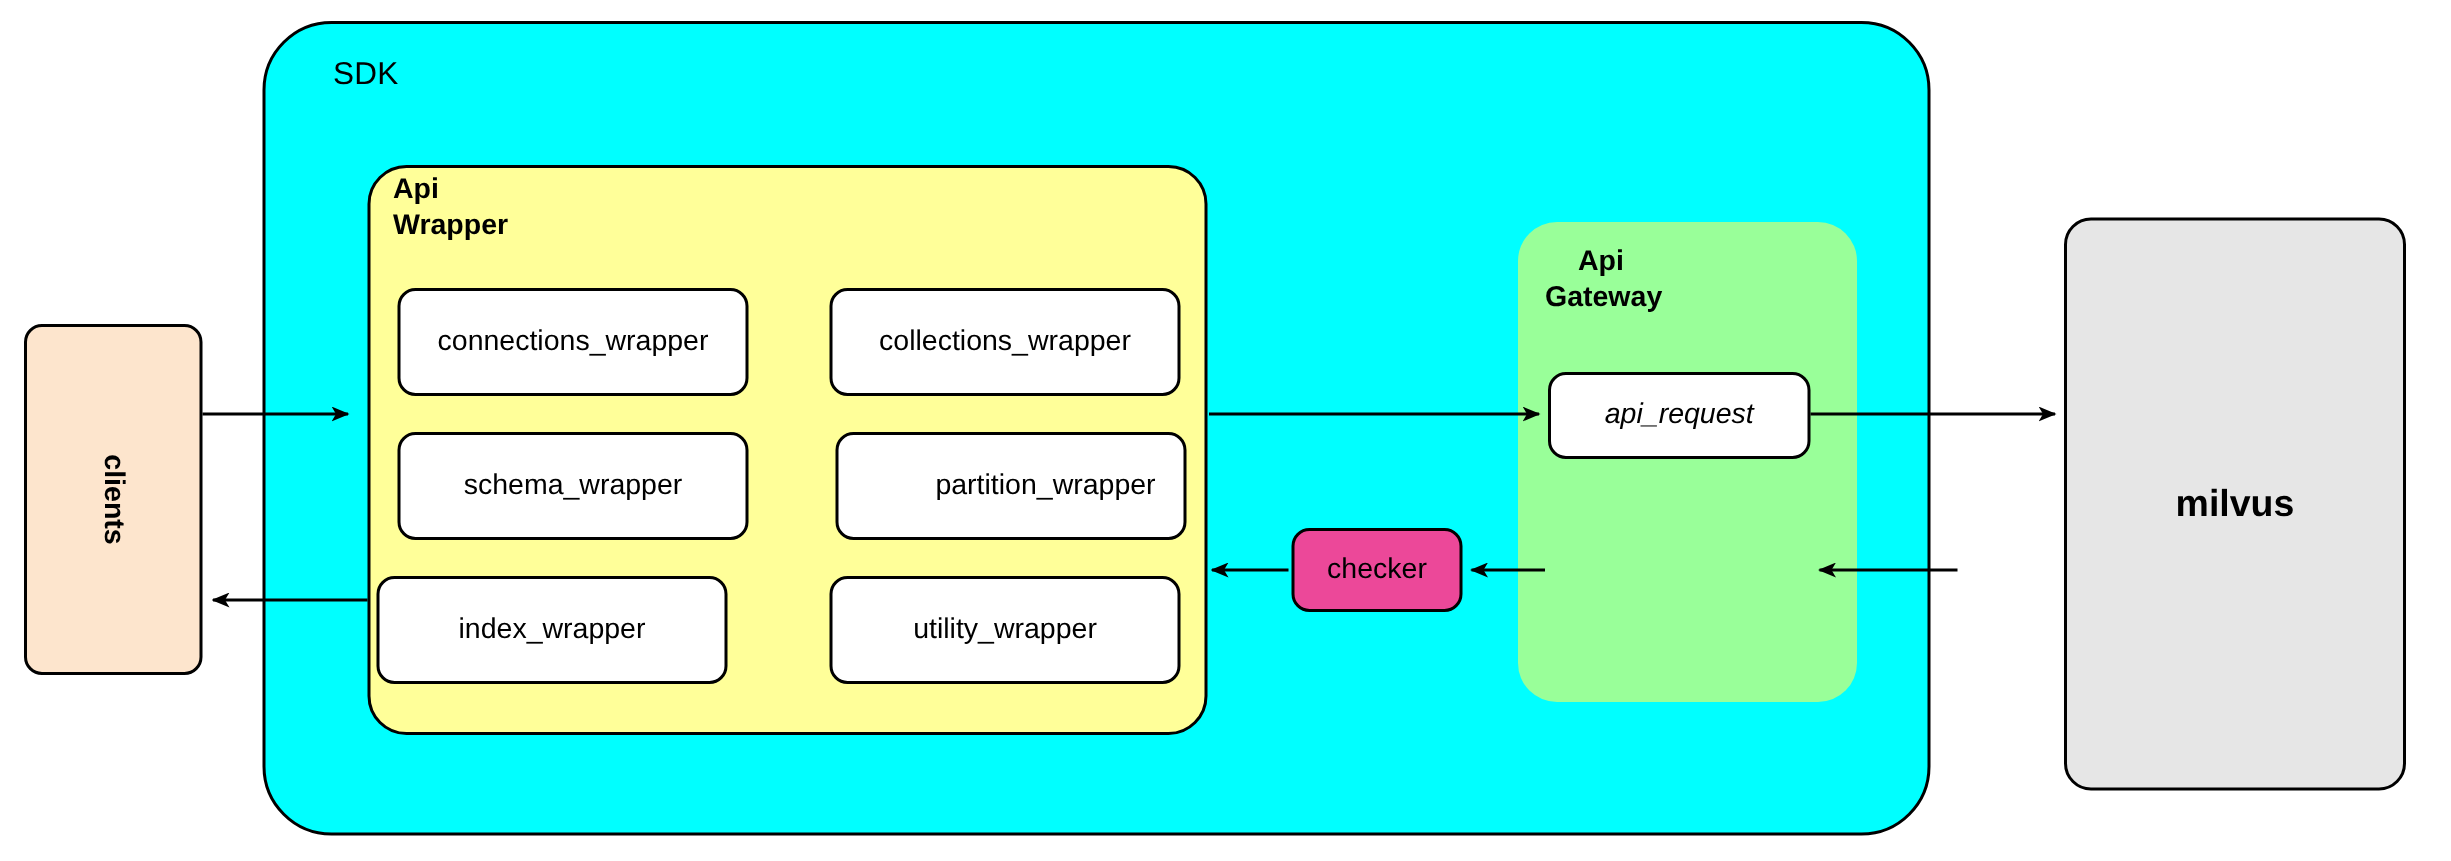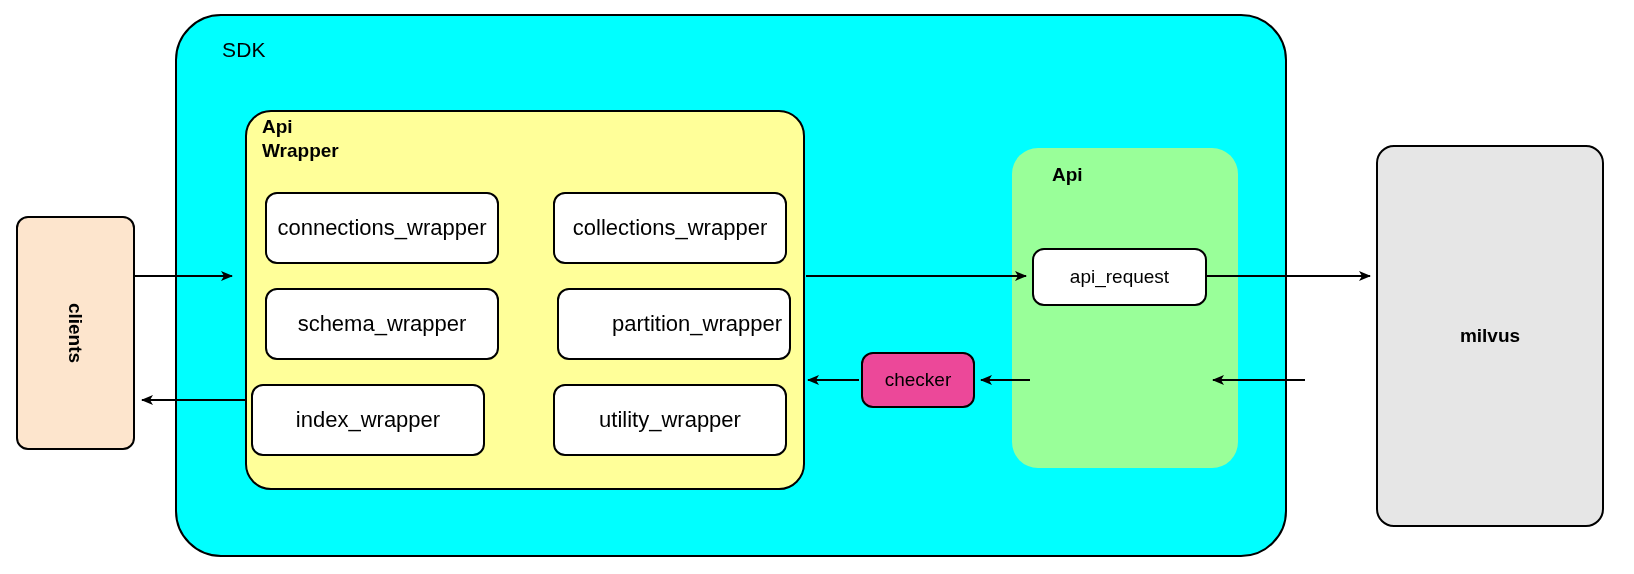--- a/index.html
+++ b/index.html
@@ -62,21 +62,21 @@
     position: absolute;
     box-sizing: border-box;
     background: #ffffff;
     border: 2px solid #000000;
     border-radius: 12px;
     width: 234px;
     height: 72px;
     display: flex;
     align-items: center;
     justify-content: center;
-    font-size: 22px;
+    font-size: 19px;
     color: #000000;
   }
   
   #api-gateway-box {
     left: 1012px;
     top: 148px;
     width: 226px;
     height: 320px;
     background: #99ff99;
     border: none;
@@ -101,20 +101,21 @@
     background: #ffffff;
     border: 2px solid #000000;
     border-radius: 12px;
     width: 175px;
     height: 58px;
     display: flex;
     align-items: center;
     justify-content: center;
     font-size: 19px;
     color: #000000;
+    font-style: italic;
   }
   
   #checker-box {
     left: 861px;
     top: 352px;
     width: 114px;
     height: 56px;
     background: #ec4899;
     border-radius: 12px;
     display: flex;
@@ -154,21 +155,21 @@
   #milvus-box {
     left: 1376px;
     top: 145px;
     width: 228px;
     height: 382px;
     background: #e6e6e6;
     border-radius: 18px;
     display: flex;
     align-items: center;
     justify-content: center;
-    font-size: 19px;
+    font-size: 25px;
     font-weight: bold;
     color: #000000;
   }
   
   svg#connectors {
     position: absolute;
     left: 0;
     top: 0;
     width: 1634px;
     height: 574px;
@@ -199,20 +200,21 @@
   <div class="wrapper-cell" style="left:265px; top:288px;">schema_wrapper</div>
   <div class="wrapper-cell" style="left:557px; top:288px;padding-left:46px;">partition_wrapper</div>
   <div class="wrapper-cell" style="left:251px; top:384px;">index_wrapper</div>
   <div class="wrapper-cell" style="left:553px; top:384px;">utility_wrapper</div>
 
   <div class="box" id="checker-box">checker</div>
 
   <div class="box" id="api-gateway-box"></div>
   <div id="api-gateway-label">
     <span class="g1">Api</span>
+    <span class="g2">Gateway</span>
   </div>
 
   <div class="gateway-cell" style="left:1032px; top:248px;">api_request</div>
 
   <div class="box" id="milvus-box">milvus</div>
 
   <svg id="connectors" viewBox="0 0 1634 574">
     <defs>
       <marker id="arrow-r" markerWidth="12" markerHeight="10" refX="11" refY="5" orient="auto" markerUnits="userSpaceOnUse">
         <path d="M0,0 L12,5 L0,10 L3,5 Z" fill="#000000"></path>

